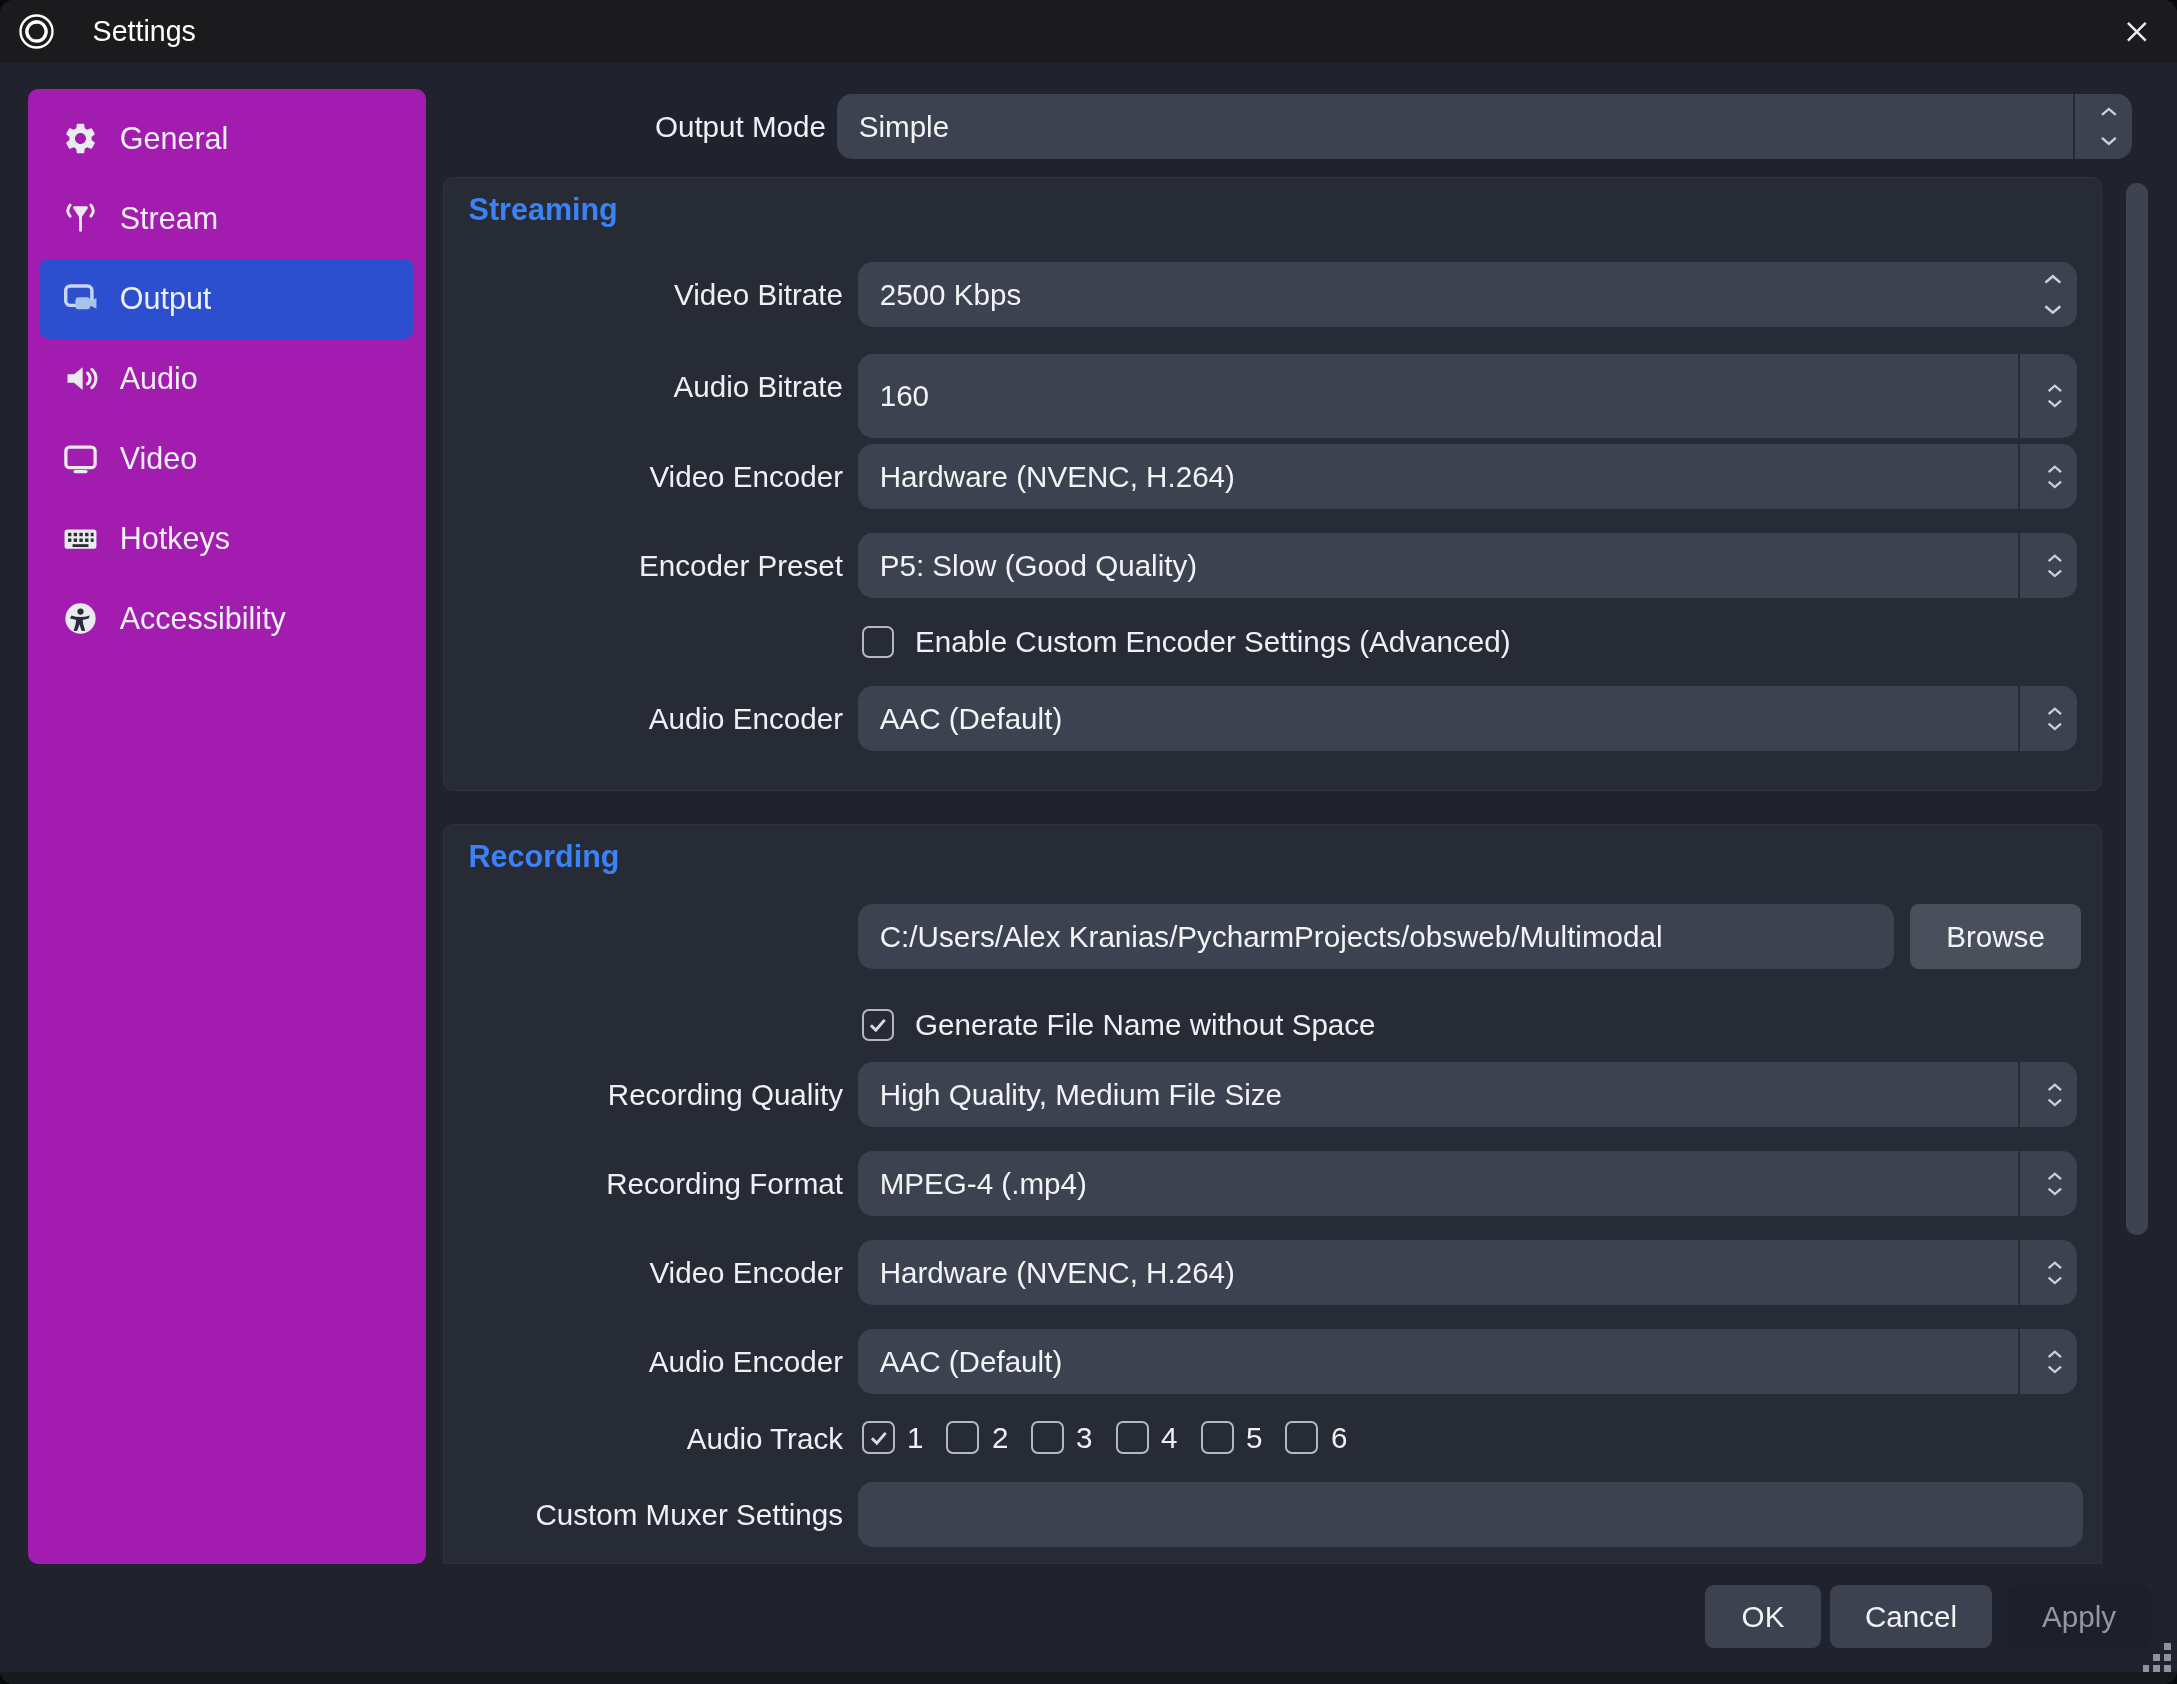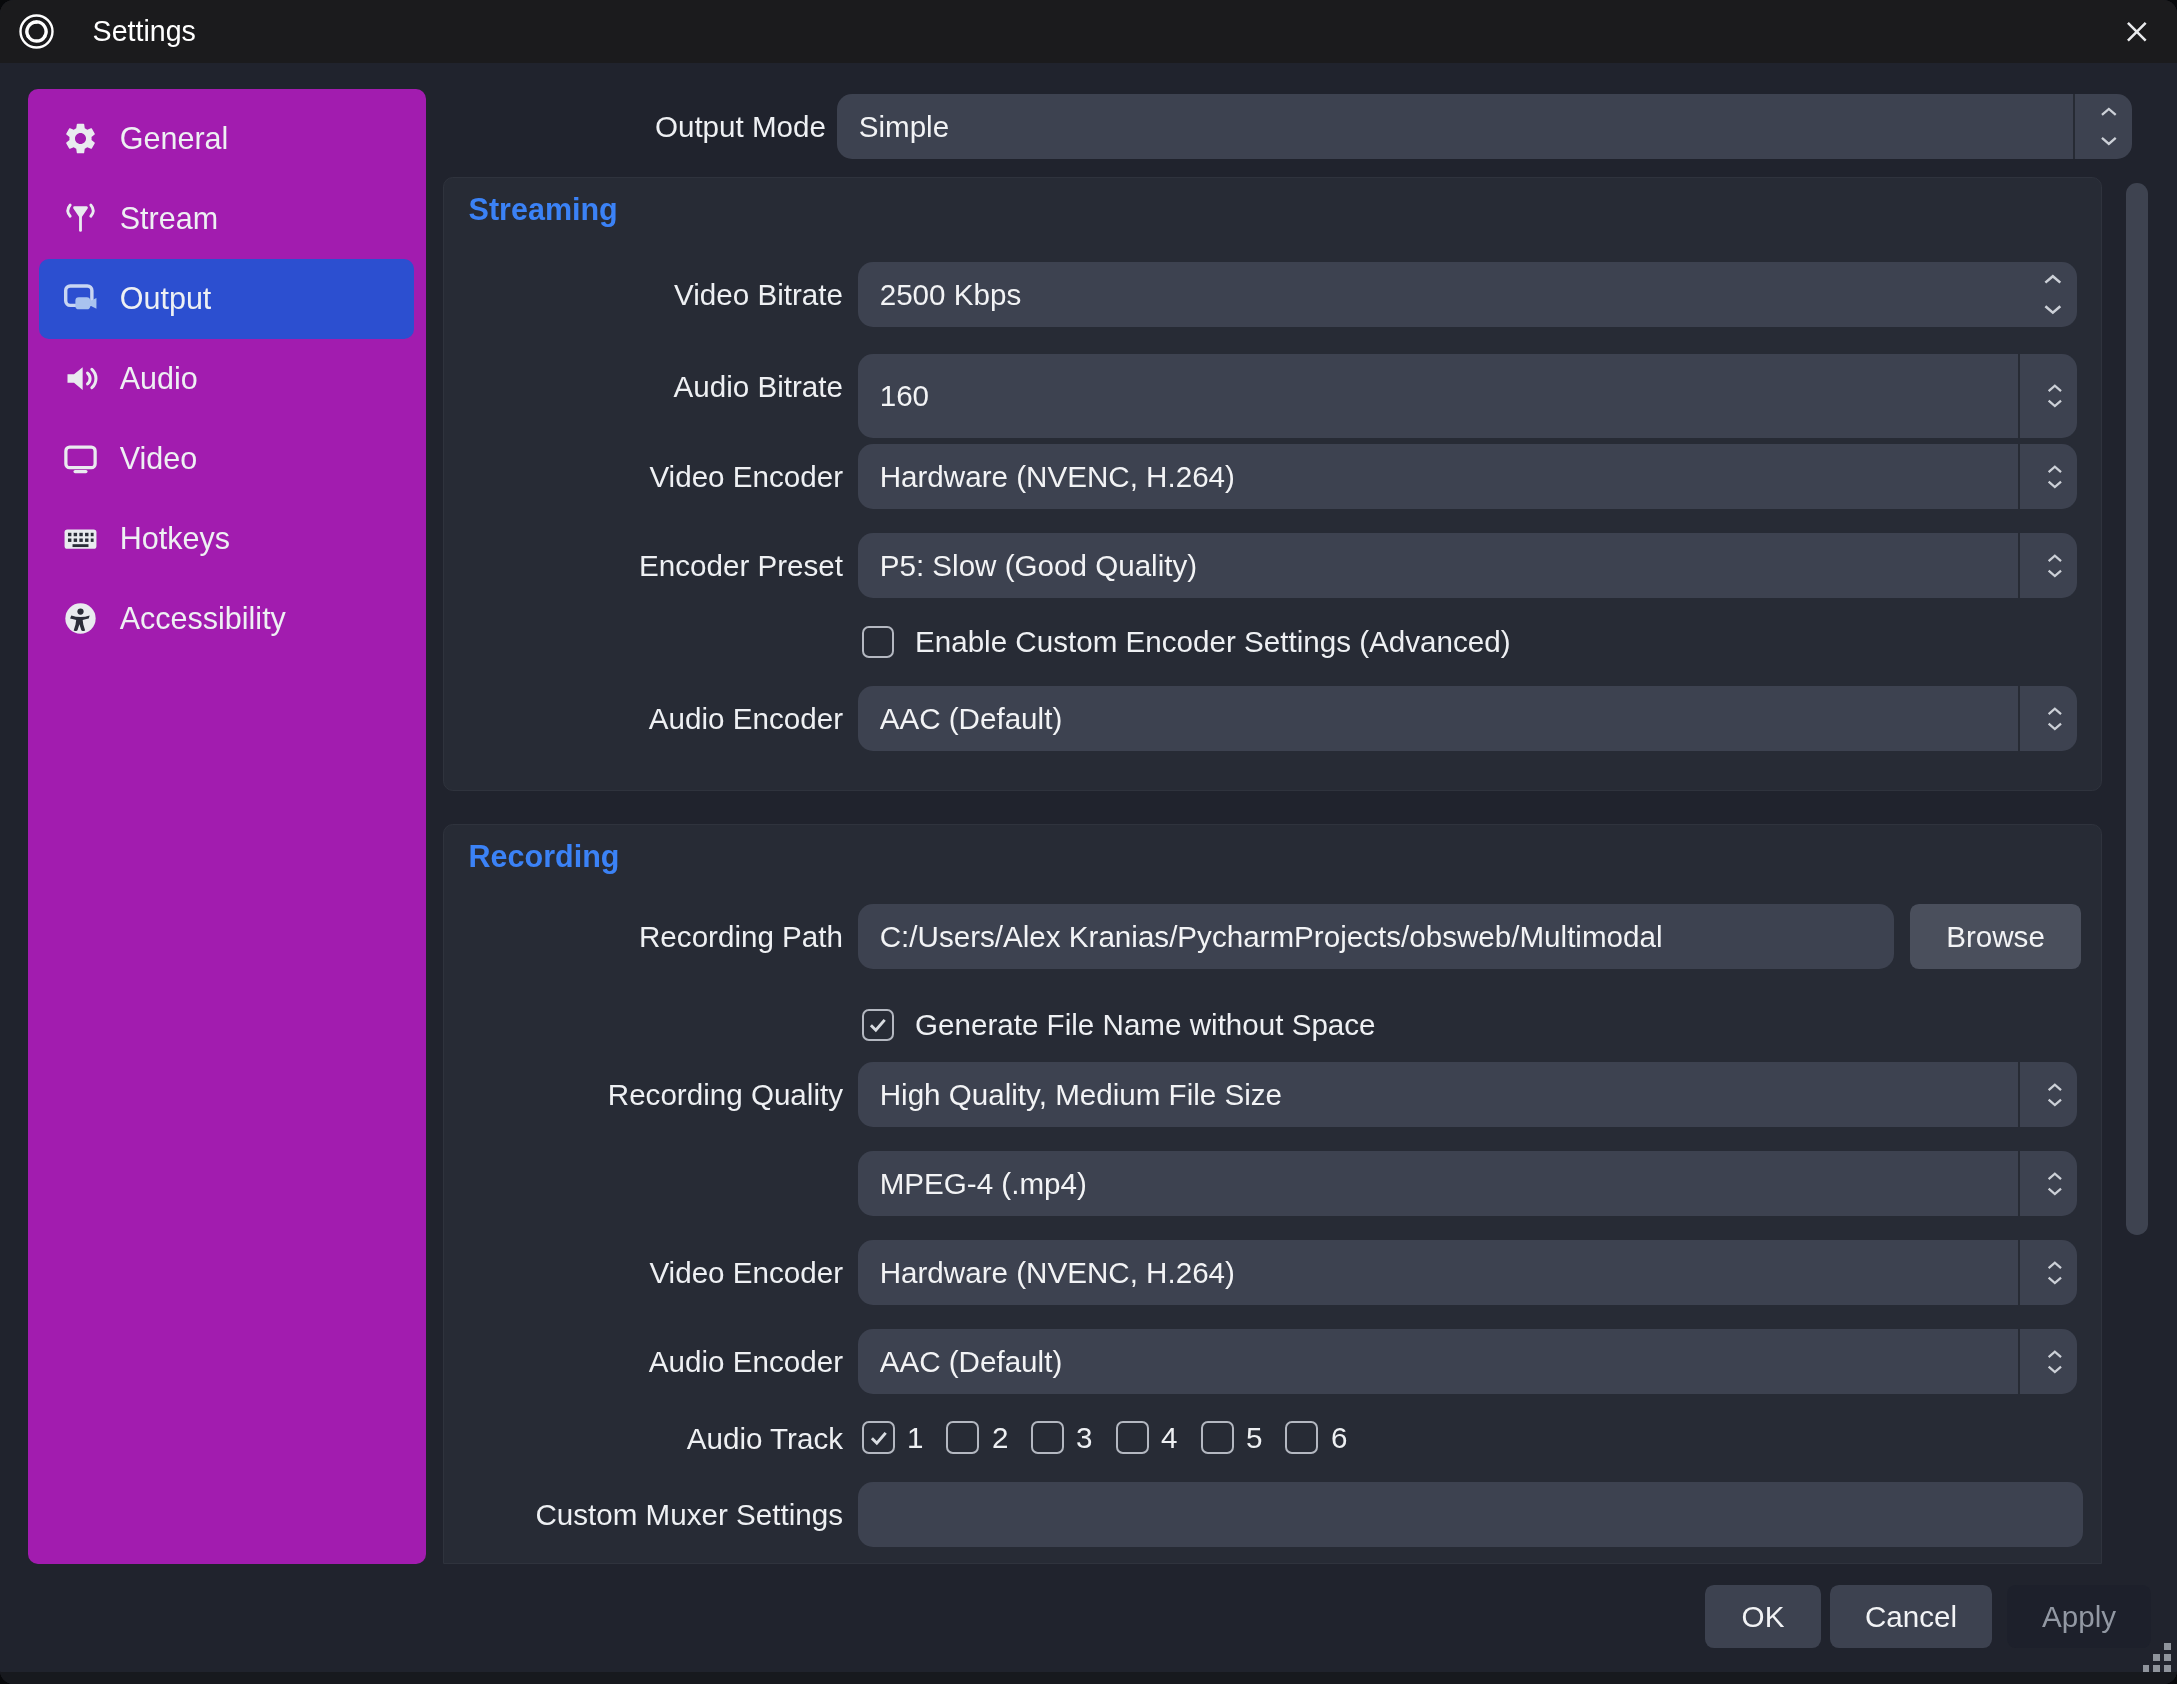--- a/index.html
+++ b/index.html
@@ -256,21 +256,20 @@
         <svg width="17.7" height="10.8" viewBox="0 0 20 12">
             <path d="M3 3 L10 9 L17 3" stroke="#ccd0d7" stroke-width="2.6" fill="none"></path>
           </svg>
       </span>
     </div>
   </section>
 
   <section class="abs panel" style="left:443px;top:824px;width:1659px;height:740px;border-bottom-left-radius:0;border-bottom-right-radius:0;">
     <div class="panel-header">Recording</div>
 
-    <div class="abs rowlabel" style="left:0;top:79px;width:399px;height:65px;">Recording Path</div>
     <div class="abs textinput" style="left:414px;top:79px;width:1036px;height:65px;">
       <span class="value">C:/Users/Alex Kranias/PycharmProjects/obsweb/Multimodal</span>
     </div>
     <div class="abs btn browse" style="left:1466px;top:79px;width:171px;height:65px;">
       <span>Browse</span>
     </div>
 
     <div class="abs checkbox checked" style="left:418px;top:184px;">
       <svg class="check" width="23.6" height="23.6" viewBox="0 0 24 24">
           <path d="M5 12.5 L10 17.5 L19 7" stroke="#d9dce1" stroke-width="3" fill="none"></path>
@@ -285,20 +284,21 @@
       <span class="chev-stack tight">
         <svg width="17.7" height="10.8" viewBox="0 0 20 12">
             <path d="M3 9 L10 3 L17 9" stroke="#ccd0d7" stroke-width="2.6" fill="none"></path>
           </svg>
         <svg width="17.7" height="10.8" viewBox="0 0 20 12">
             <path d="M3 3 L10 9 L17 3" stroke="#ccd0d7" stroke-width="2.6" fill="none"></path>
           </svg>
       </span>
     </div>
 
+    <div class="abs rowlabel" style="left:0;top:326px;width:399px;height:65px;">Recording Format</div>
     <div class="abs combobox" style="left:414px;top:326px;width:1219px;height:65px;">
       <span class="value">MPEG-4 (.mp4)</span>
       <span class="divider"></span>
       <span class="chev-stack tight">
         <svg width="17.7" height="10.8" viewBox="0 0 20 12">
             <path d="M3 9 L10 3 L17 9" stroke="#ccd0d7" stroke-width="2.6" fill="none"></path>
           </svg>
         <svg width="17.7" height="10.8" viewBox="0 0 20 12">
             <path d="M3 3 L10 9 L17 3" stroke="#ccd0d7" stroke-width="2.6" fill="none"></path>
           </svg>

